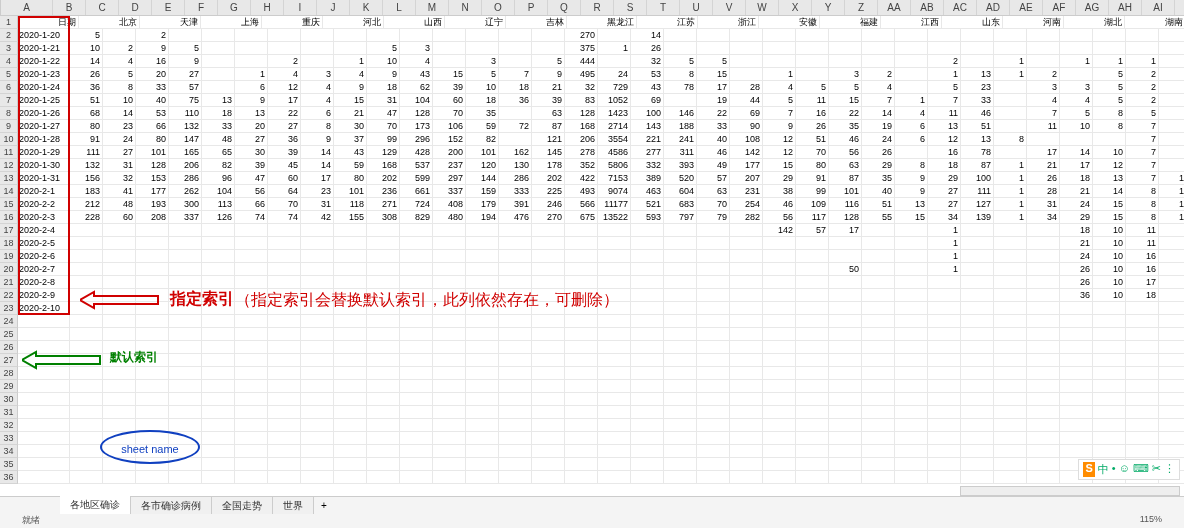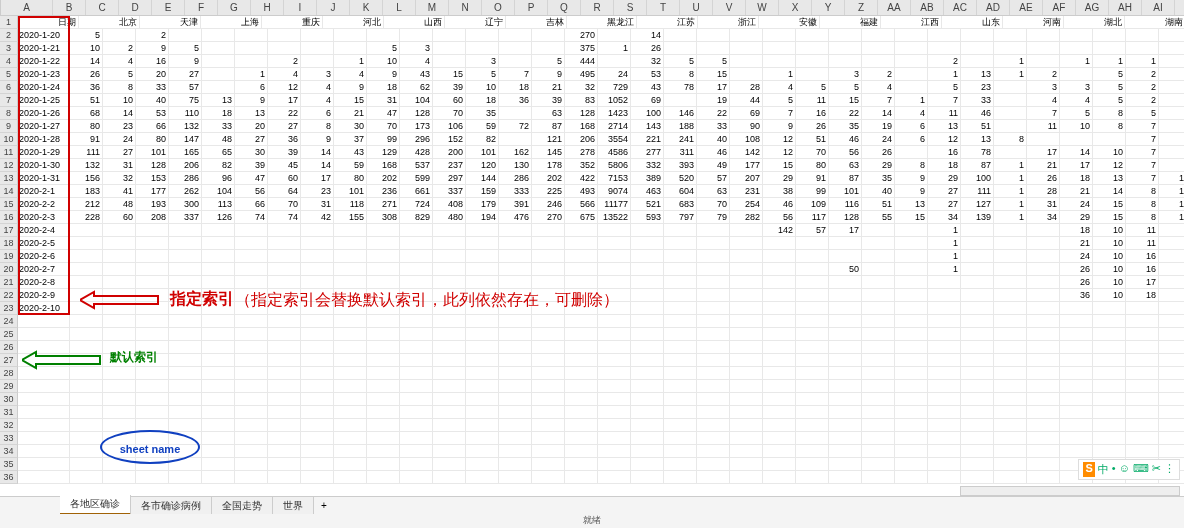--- a/index.html
+++ b/index.html
@@ -16,23 +16,23 @@
 .row .cell.hdr { text-align: center; padding-left: 40px; }
 .sel-outline { position: absolute; border: 2px solid #d00000; pointer-events: none; }
 .arrow-red { position: absolute; }
 .arrow-green { position: absolute; }
 .red-label { position: absolute; color: #d00000; font-weight: bold; font-size: 16px; }
 .red-note { position: absolute; color: #d00000; font-size: 16px; }
 .green-label { position: absolute; color: #008000; font-weight: bold; font-size: 12px; }
 .blue-oval { position: absolute; border: 2px solid #1040c0; border-radius: 50%; width: 100px; height: 34px; color: #1040c0; font-size: 11px; text-align: center; line-height: 34px; }
 .sheet-tabs { position: absolute; bottom: 14px; left: 0; right: 0; height: 18px; background: #f4f4f4; border-top: 1px solid #ccc; display: flex; align-items: center; padding-left: 60px; }
 .sheet-tabs .tab { padding: 2px 10px; font-size: 10px; border-right: 1px solid #ccc; background: #f0f0f0; color: #333; }
-.sheet-tabs .tab.active { background: #fff; border-bottom: 4px solid #a16207; }
+.sheet-tabs .tab.active { background: #fff; border-bottom: 2px solid #a16207; }
 .sheet-tabs .plus { width: 20px; text-align: center; }
-.status-bar { position: absolute; bottom: 0; left: 0; right: 0; height: 14px; background: #f4f4f4; font-size: 9px; color: #555; display: flex; align-items: center; justify-content: space-between; padding: 0 22px; flex-direction: column; }
+.status-bar { position: absolute; bottom: 0; left: 0; right: 0; height: 14px; background: #f4f4f4; font-size: 9px; color: #555; display: flex; justify-content: space-between; padding: 0 22px; }
 .hscroll { position: absolute; bottom: 32px; right: 4px; width: 220px; height: 10px; background: #eee; border: 1px solid #ccc; }
 .overlay-icons { position:absolute; right:4px; bottom:48px; display:flex; gap:3px; background:#fff; padding:2px 4px; border:1px solid #ddd; font-size:11px; }
 .overlay-icons span { color:#0a6; }
 .overlay-icons .s { background:#ff8c00; color:#fff; padding:0 2px; font-weight:bold; }
 </style>
 </head>
 <body>
 
 <div class="grid">
   <div class="col-headers">
@@ -1452,21 +1452,21 @@
   <polygon points="0,10 14,2 14,6 78,6 78,14 14,14 14,18" fill="none" stroke="#d00000" stroke-width="2"></polygon>
 </svg>
 <div class="red-label" style="left:170px; top:289px;">指定索引</div>
 <div class="red-note" style="left:235px; top:290px;">（指定索引会替换默认索引，此列依然存在，可删除）</div>
 
 <svg class="arrow-green" style="left:22px; top:350px;" width="80" height="20">
   <polygon points="0,10 14,2 14,6 78,6 78,14 14,14 14,18" fill="none" stroke="#008000" stroke-width="2"></polygon>
 </svg>
 <div class="green-label" style="left:110px; top:349px;">默认索引</div>
 
-<div class="blue-oval" style="left:100px; top:430px;font-weight:bold;">sheet name</div>
+<div class="blue-oval" style="left:100px; top:430px;">sheet name</div>
 
 <div class="sheet-tabs">
   <div class="tab active">各地区确诊</div>
   <div class="tab">各市确诊病例</div>
   <div class="tab">全国走势</div>
   <div class="tab">世界</div>
   <div class="plus">+</div>
 </div>
 
 <div class="overlay-icons">

